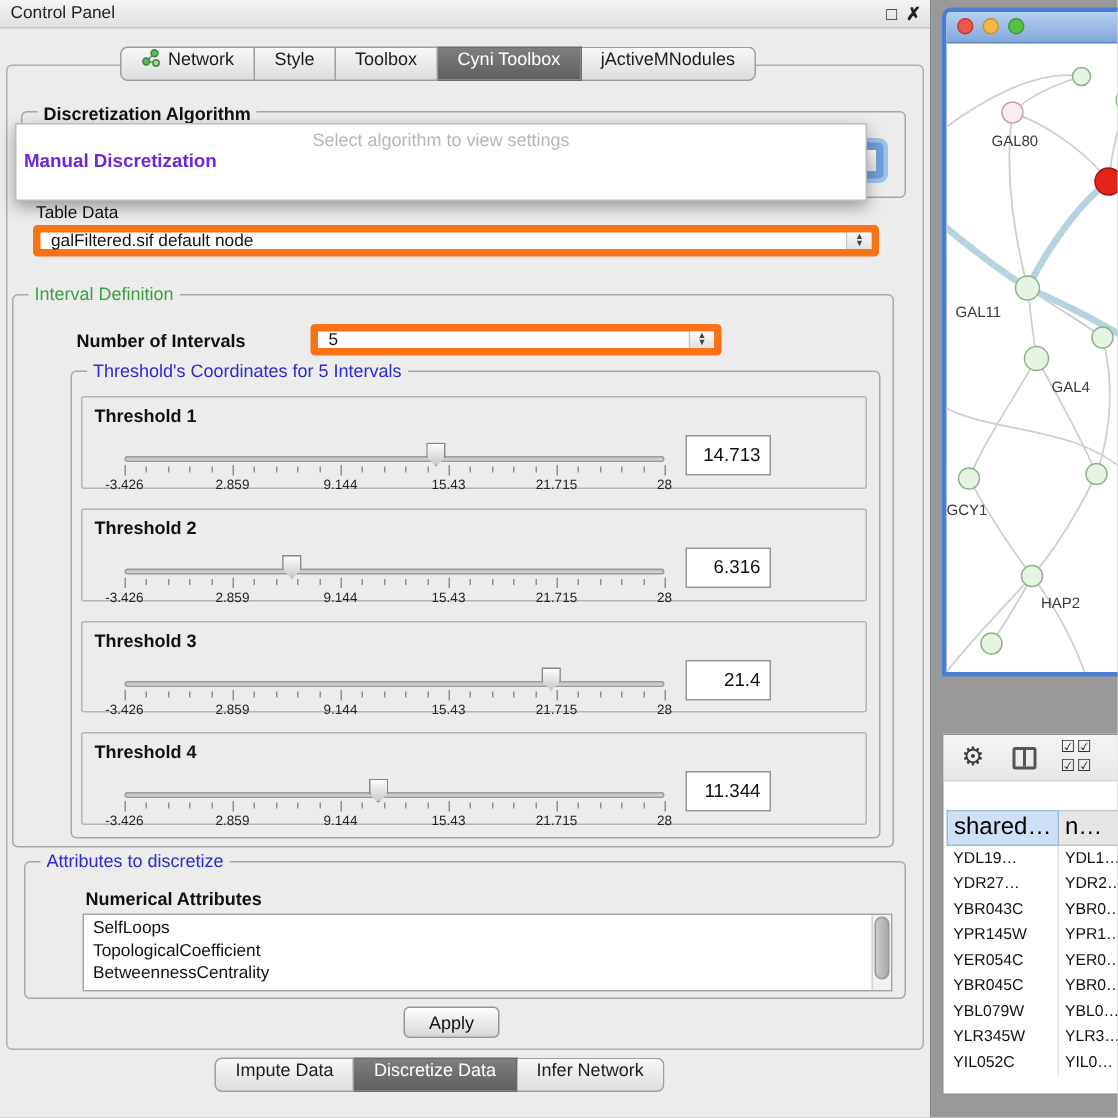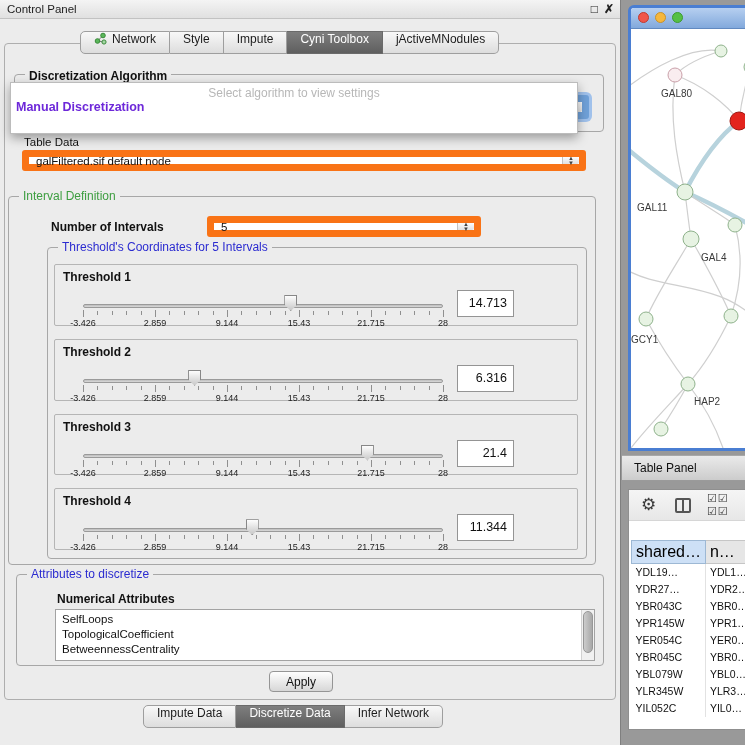--- a/index.html
+++ b/index.html
@@ -28,21 +28,21 @@
 
   .main-frame { position:absolute; left:4px; top:43px; width:612px; height:657px;
                 border:1px solid #aeaeae; border-radius:4px; background:#ececec; }
 
   .group { position:absolute; border:1px solid #a7a7a7; border-radius:4px; }
   .group-title { position:absolute; top:-8px; left:10px; font-size:12px; background:#ececec; padding:0 4px; white-space:nowrap; }
   .t-green { color:#3d9e40; }
   .t-blue { color:#2b2bd0; }
   .t-dark { color:#111; font-weight:bold; }
 
-  .combo { position:absolute; background:#ffffff; border:7px solid #f97316; border-radius:3px; }
+  .combo { position:absolute; background:#ffffff; border:5px solid #f97316; border-radius:3px; }
   .combo .combo-text { position:absolute; left:7px; top:50%; transform:translateY(-50%);
                        font-size:11.5px; color:#111; white-space:nowrap; }
   .combo .stepper { position:absolute; right:0; top:0; bottom:0; width:17px; border-left:1px solid #c2c2c2;
                     background:linear-gradient(#fbfbfb,#e1e1e1); display:flex; flex-direction:column;
                     align-items:center; justify-content:center; font-size:6px; line-height:5px; color:#444;
                     border-radius:0 2px 2px 0; }
   .combo.focused { box-shadow:0 0 0 3px rgba(110,165,235,0.6); border-color:#6fa0d8; }
 
   .algo-popup { position:absolute; left:10px; top:82px; width:568px; height:52px; background:#ffffff;
                 border:1px solid #bcbcbc; box-shadow:0 4px 10px rgba(0,0,0,0.35); z-index:40; }
@@ -137,21 +137,21 @@
     <circle cx="3.5" cy="9" r="2.3" fill="#5ab75a" stroke="#3a8a3a"></circle>
     <circle cx="9" cy="3.5" r="2.3" fill="#5ab75a" stroke="#3a8a3a"></circle>
     <circle cx="10" cy="10" r="2.1" fill="#a3d6a3" stroke="#3a8a3a"></circle>
   </svg>
 <span>Network</span>
         </div>
         <div class="tab">
           <span>Style</span>
         </div>
         <div class="tab">
-          <span>Impute</span>
+          <span>Toolbox</span>
         </div>
         <div class="tab selected">
           <span>Cyni Toolbox</span>
         </div>
         <div class="tab">
           <span>jActiveMNodules</span>
         </div>
       </div>
 
     <div class="main-frame"></div>
@@ -425,23 +425,20 @@
         <text x="70" y="232" font-size="10" fill="#3a3a3a" font-family="Liberation Sans, sans-serif">GAL4</text>
         <circle cx="15" cy="290" r="7" fill="#e7f3e3" stroke="#8fb28c" stroke-width="1"></circle>
         <text x="0" y="314" font-size="10" fill="#3a3a3a" font-family="Liberation Sans, sans-serif">GCY1</text>
         <circle cx="100" cy="287" r="7" fill="#e7f3e3" stroke="#8fb28c" stroke-width="1"></circle>
         <circle cx="57" cy="355" r="7" fill="#e7f3e3" stroke="#8fb28c" stroke-width="1"></circle>
         <text x="63" y="376" font-size="10" fill="#3a3a3a" font-family="Liberation Sans, sans-serif">HAP2</text>
         <circle cx="30" cy="400" r="7" fill="#e7f3e3" stroke="#8fb28c" stroke-width="1"></circle>
       </svg>
   </section>
 
-  <div class="table-panel-header">
-    <span>Table Panel</span>
-  </div>
 
   <section class="table-window">
     <div class="table-toolbar">
       <span class="gear-icon">⚙</span>
       <span class="columns-icon"></span>
       <span class="check-icons">
         <span>☑☑</span><br>
         <span>☑☑</span>
       </span>
     </div>

